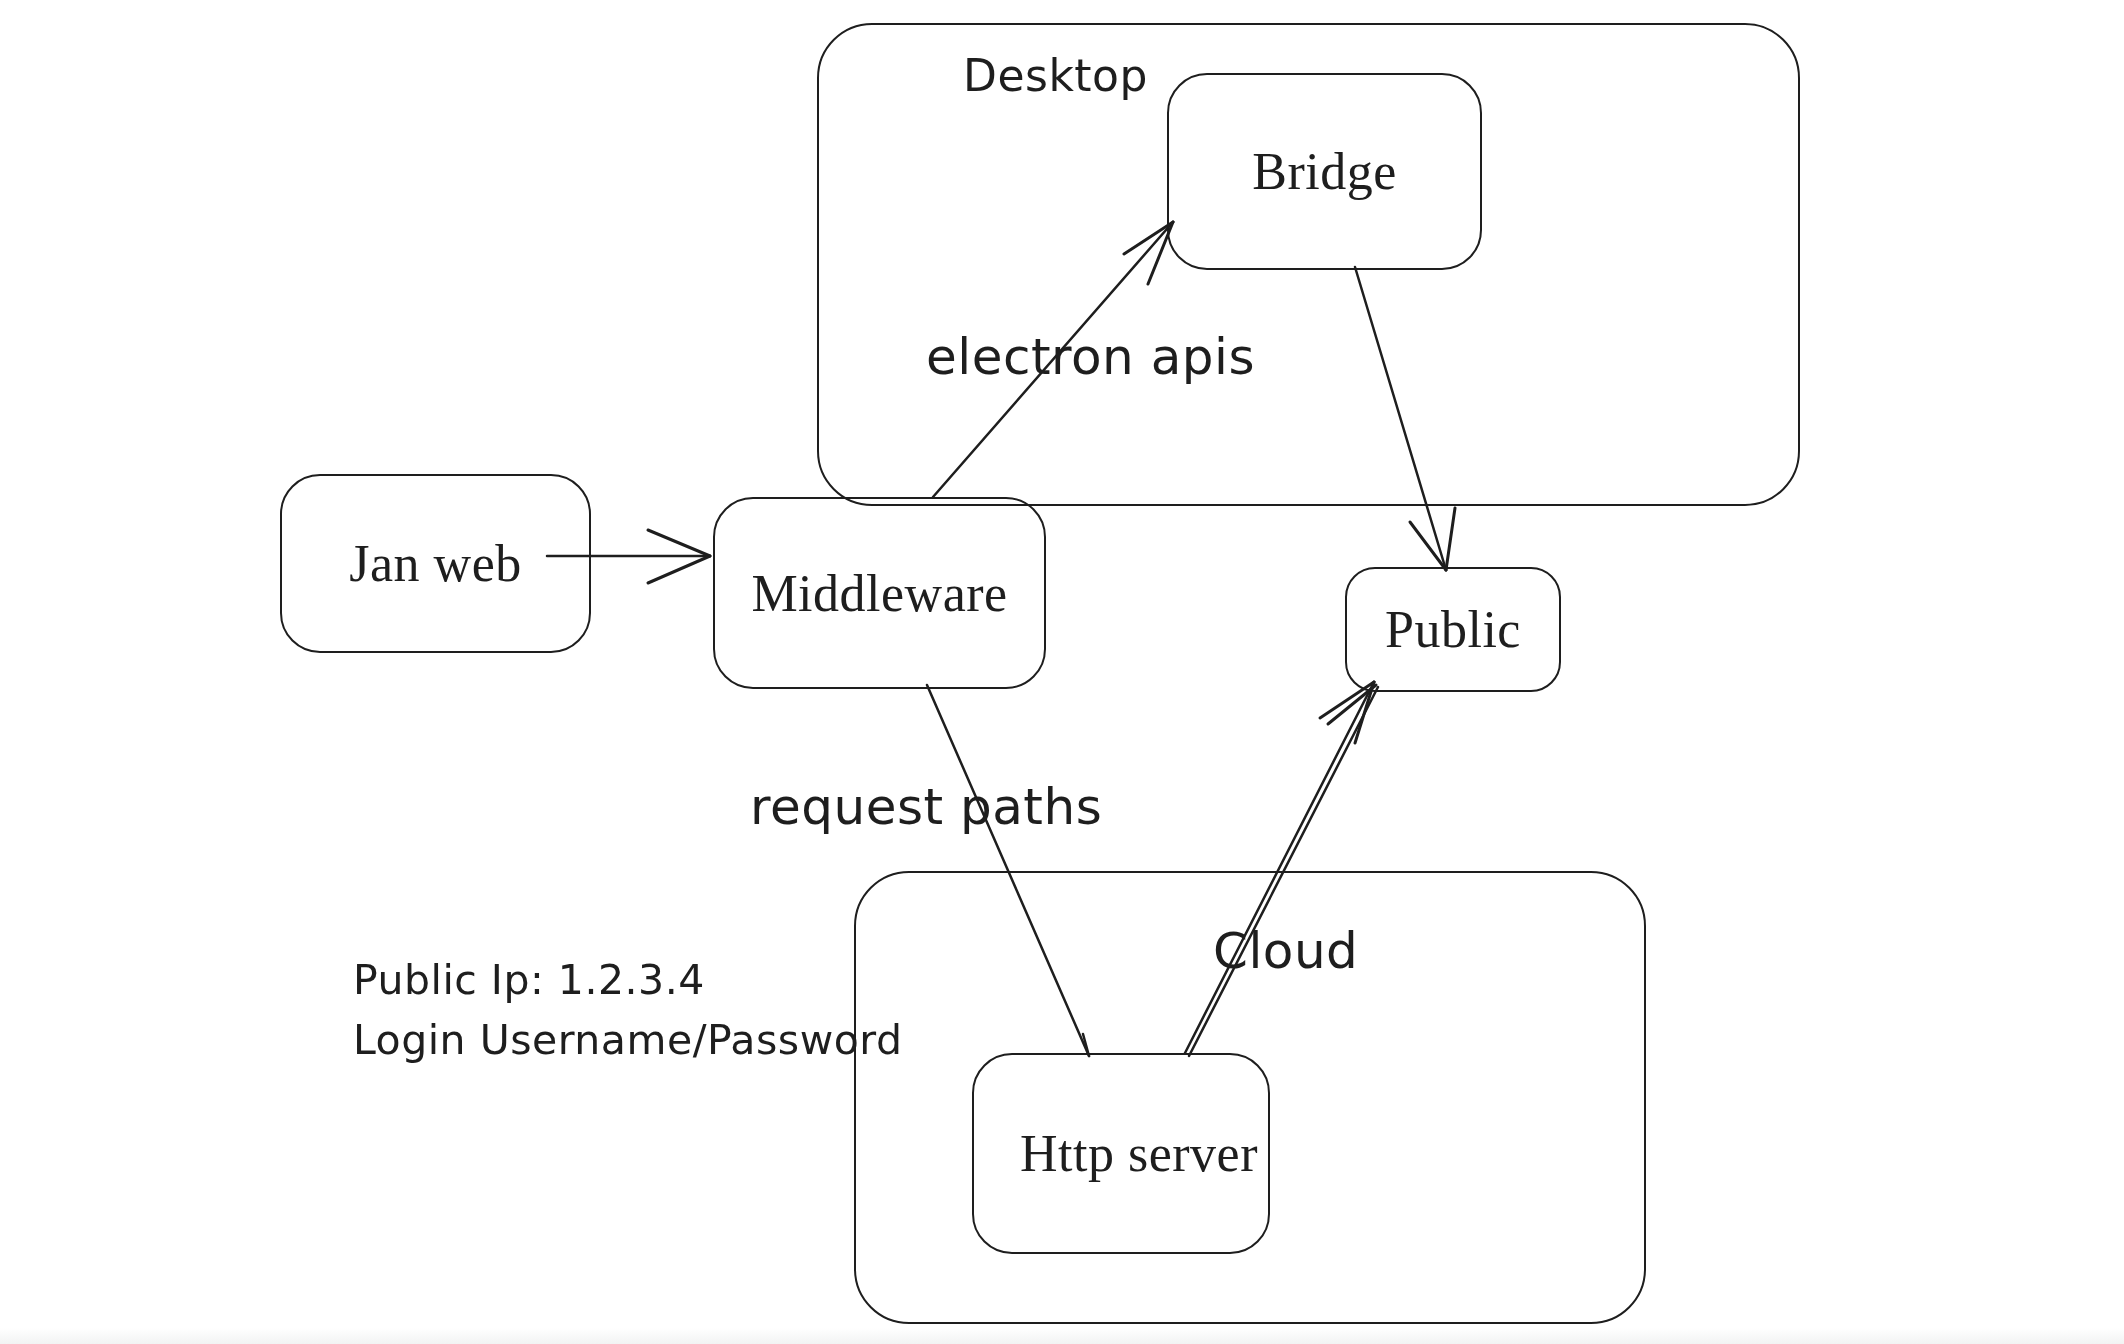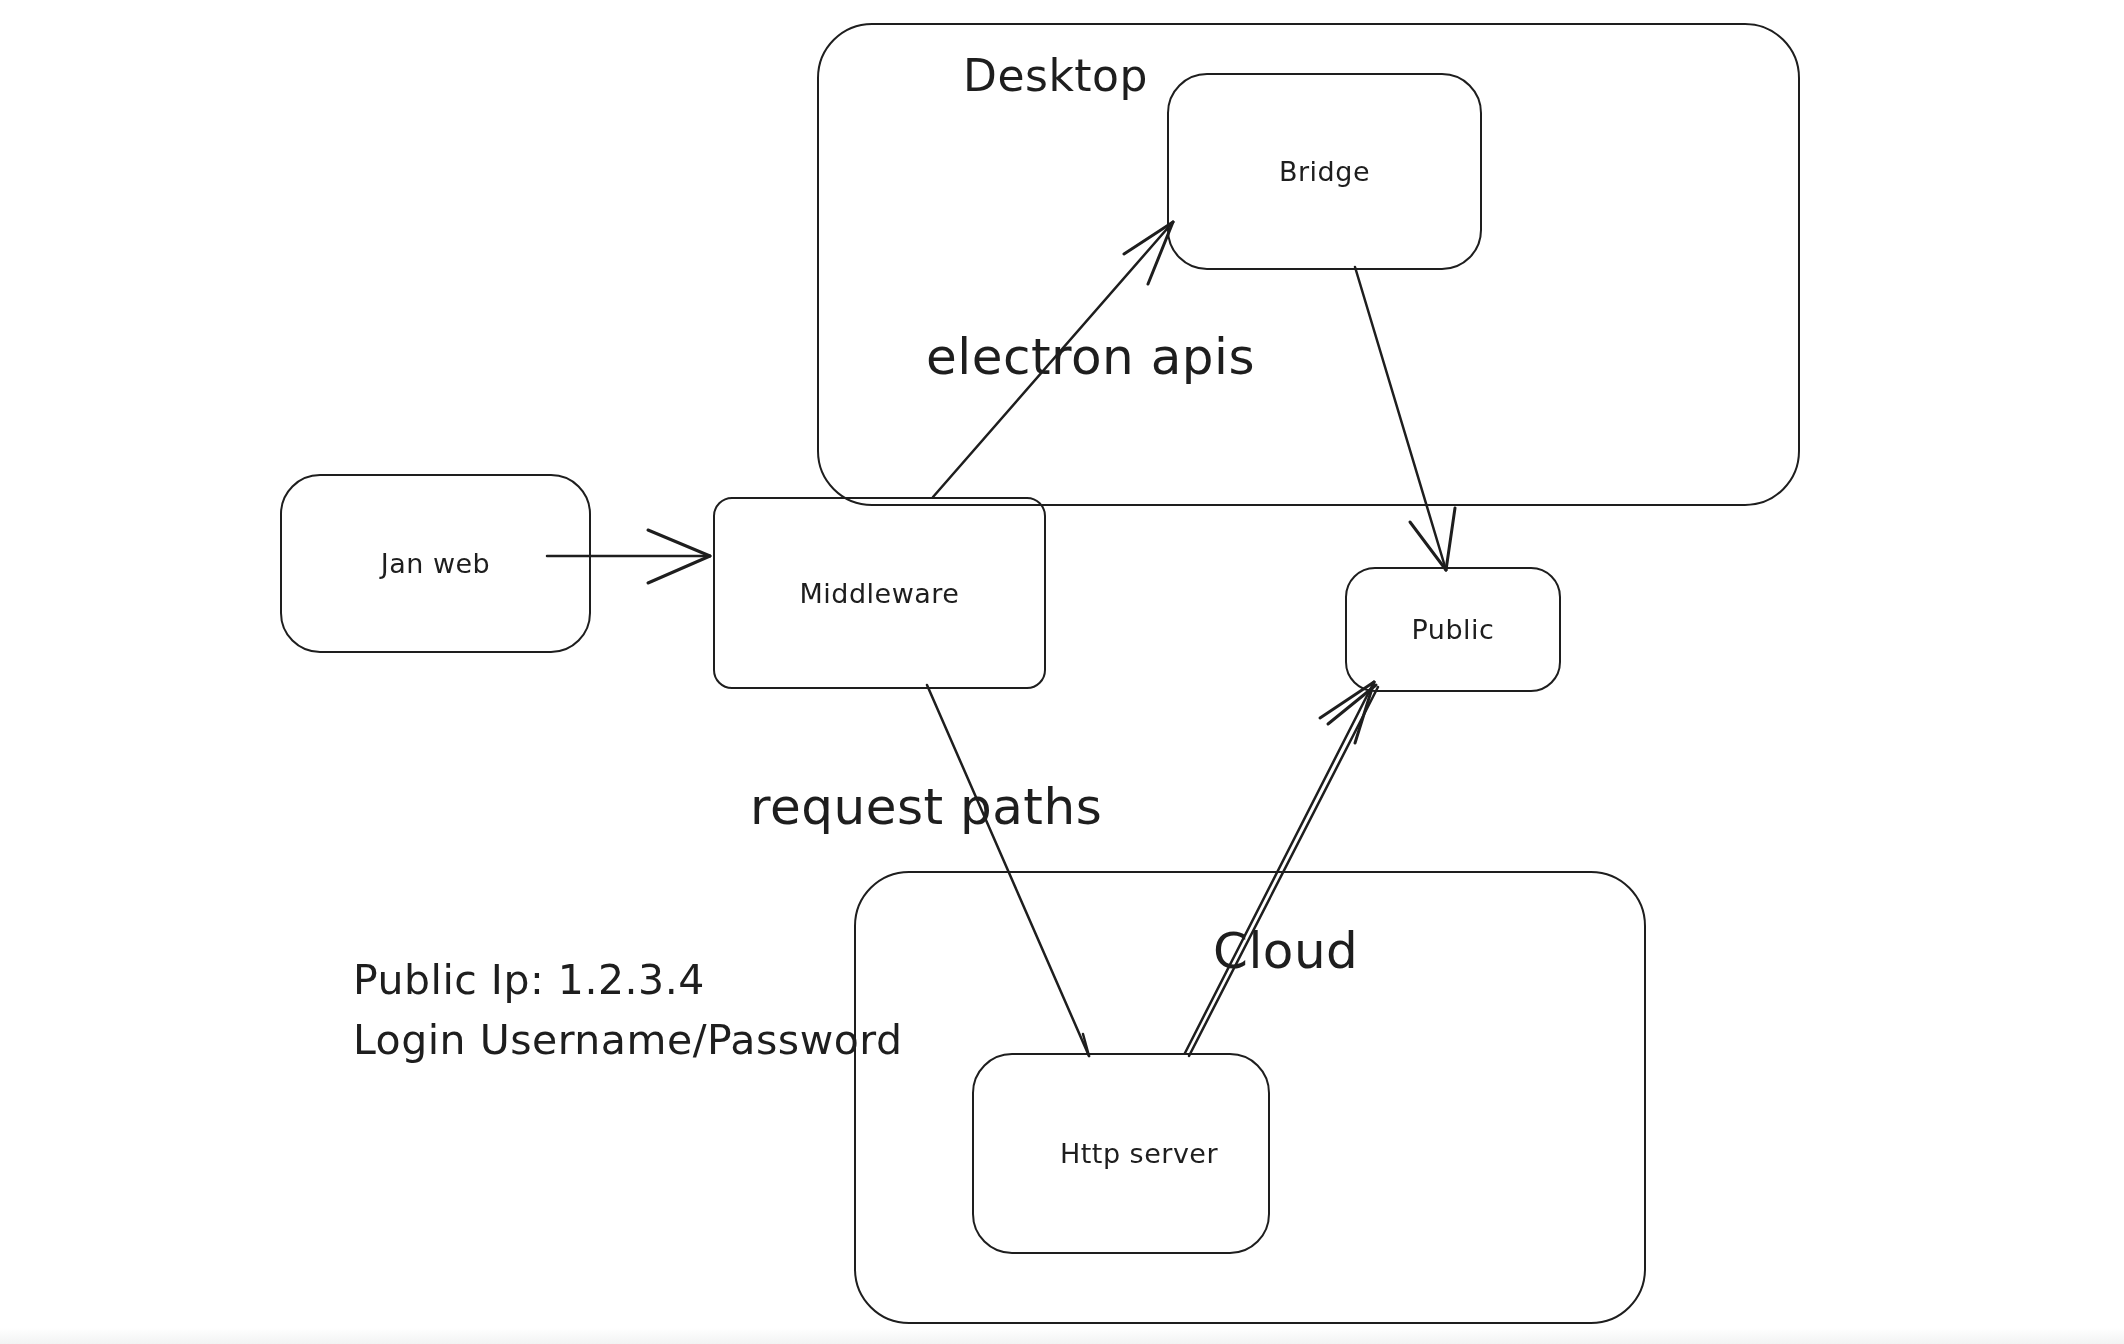--- a/index.html
+++ b/index.html
@@ -28,24 +28,25 @@
     position: absolute;
     border: 2.5px solid #1e1e1e;
     border-radius: 40px;
     background: #ffffff;
     z-index: 2;
     display: flex;
     align-items: center;
     justify-content: center;
   }
   .node-label {
-    font-size: 27px;
+    font-size: 52px;
     letter-spacing: 0.5px;
     white-space: nowrap;
     z-index: 5;
+    font-family: Liberation Serif, serif;
   }
   .float-label {
     position: absolute;
     font-size: 50px;
     letter-spacing: 0.5px;
     white-space: nowrap;
     z-index: 5;
     line-height: 1.25;
   }
   #edge-layer {
@@ -95,21 +96,21 @@
   <div class="container-box" style="left:817px; top:23px; width:979px; height:479px;"></div>
   <div class="float-label" style="left:963px; top:48px; font-size:44px;">Desktop</div>
 
   <div class="container-box" style="left:854px; top:871px; width:788px; height:449px;"></div>
   <div class="float-label" style="left:1213px; top:920px;">Cloud</div>
 
   <div class="node-box" style="left:240px; top:474px; width:307px; height:175px;margin-left:40px;">
     <span class="node-label">Jan web</span>
   </div>
 
-  <div class="node-box" style="left:713px; top:497px; width:329px; height:188px;border-radius:19px;">
+  <div class="node-box" style="left:713px; top:497px; width:329px; height:188px;">
     <span class="node-label">Middleware</span>
   </div>
 
   <div class="node-box" style="left:1167px; top:73px; width:311px; height:193px;">
     <span class="node-label">Bridge</span>
   </div>
 
   <div class="node-box" style="left:1345px; top:567px; width:212px; height:121px; border-radius:30px;">
     <span class="node-label">Public</span>
   </div>

